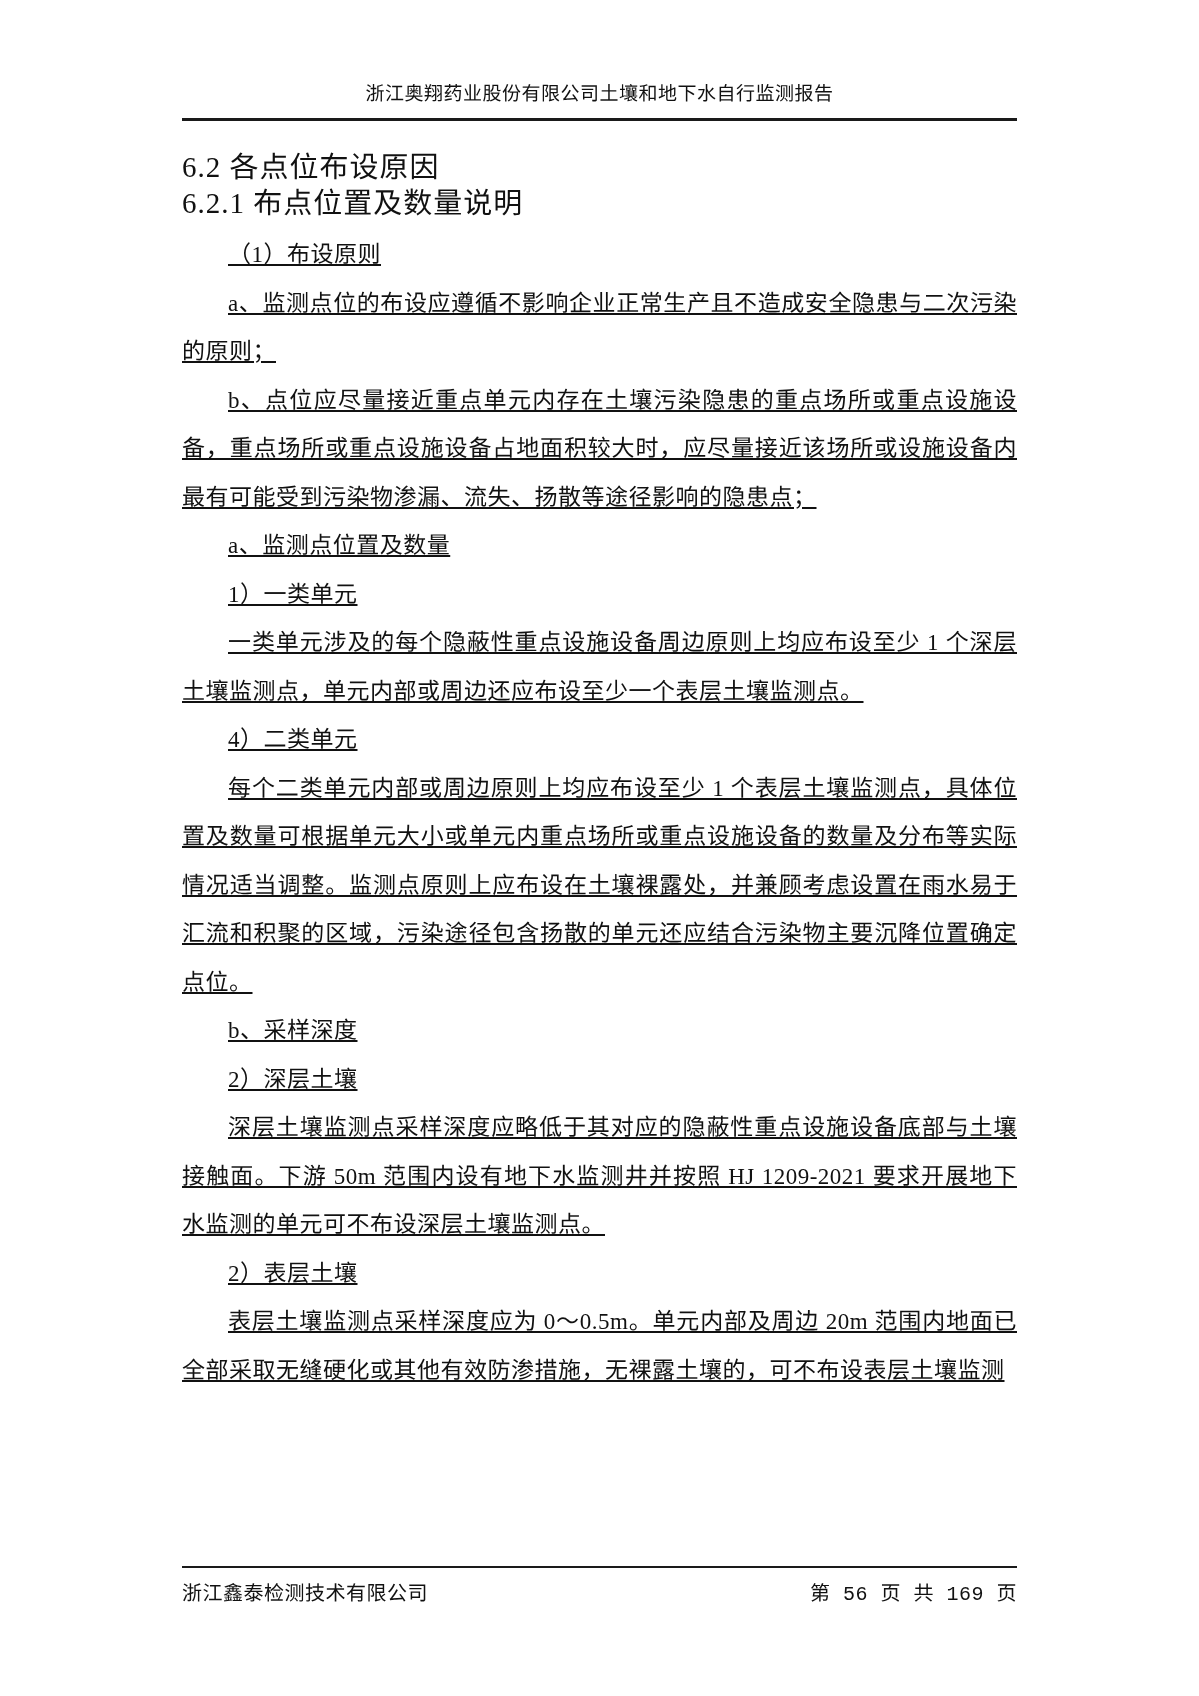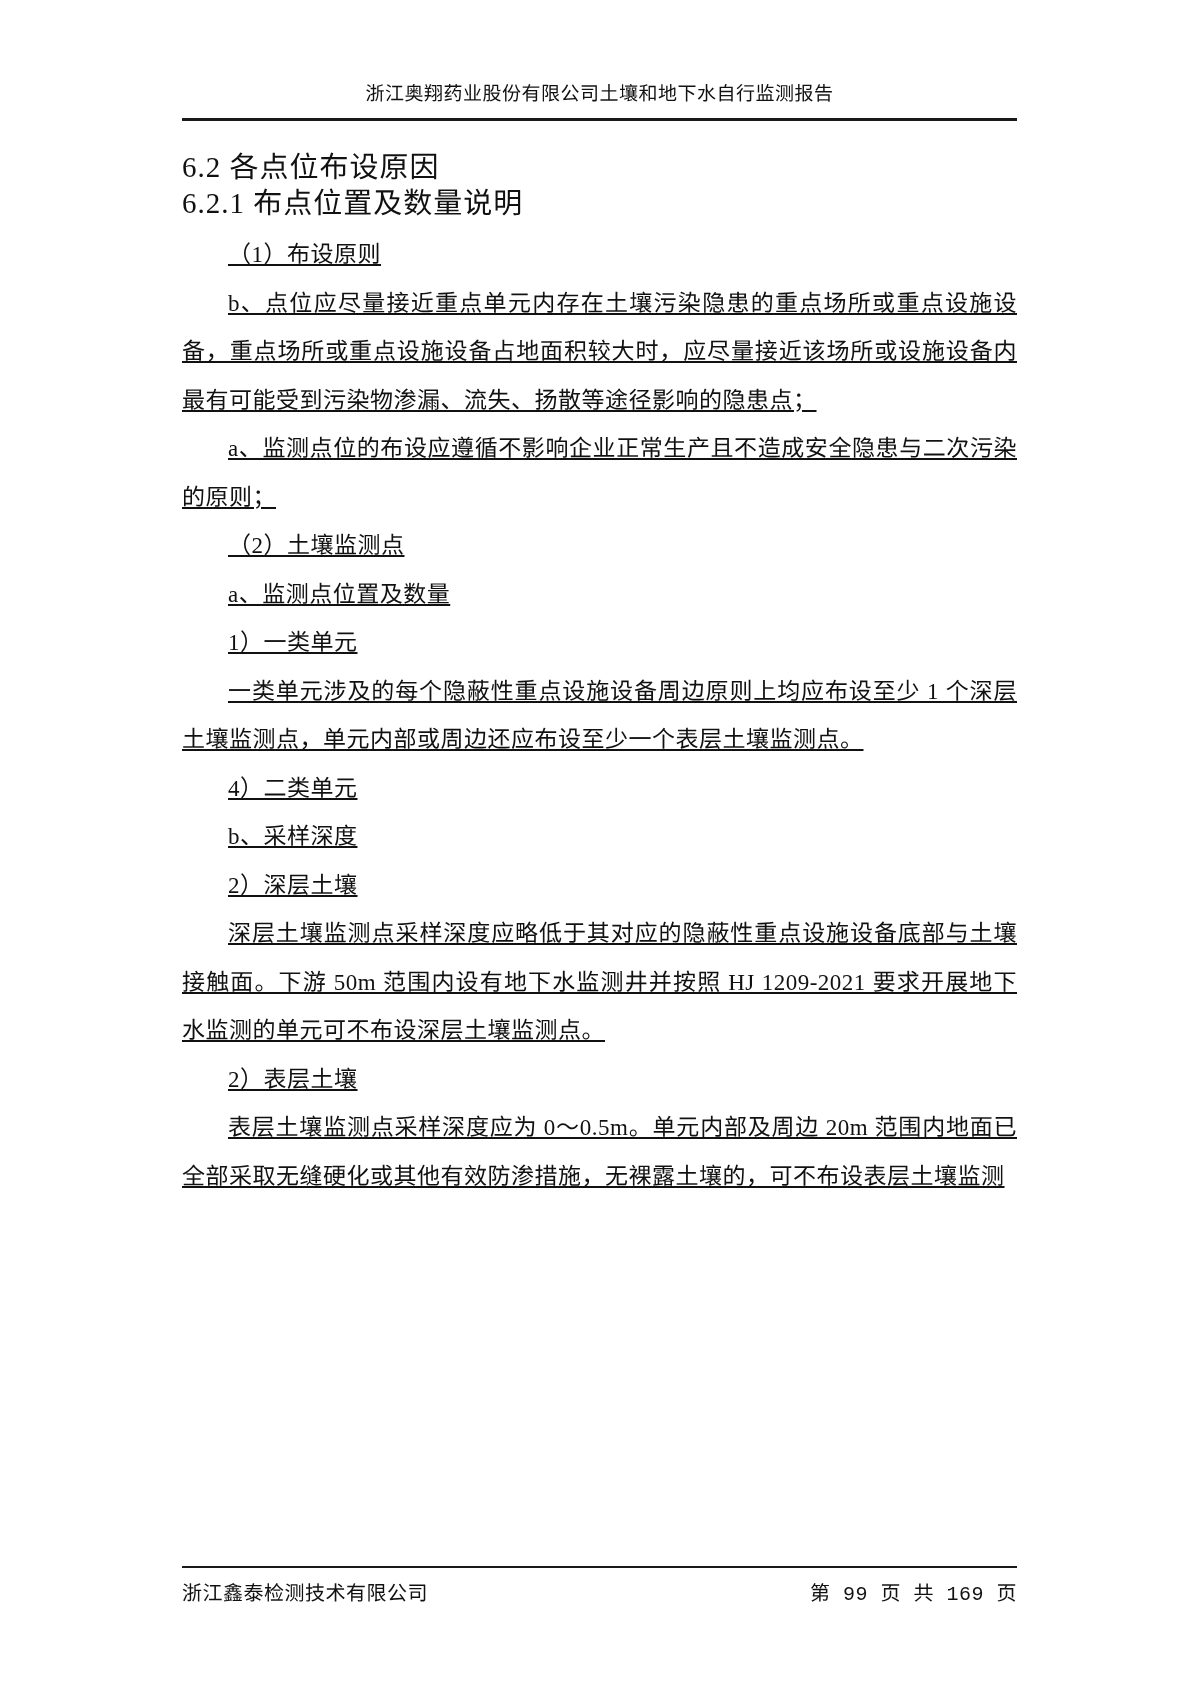--- a/index.html
+++ b/index.html
@@ -91,37 +91,37 @@
     <div class="header-title">浙江奥翔药业股份有限公司土壤和地下水自行监测报告</div>
 
     <div class="header-rule"></div>
 
     <h1 class="sec">6.2 各点位布设原因</h1>
 
     <h2 class="sec">6.2.1 布点位置及数量说明</h2>
 
     <div class="paragraphs">
         <p class="para">（1）布设原则</p>
+        <p class="para">a、监测点位的布设应遵循不影响企业正常生产且不造成安全隐患与二次污染的原则；</p>
         <p class="para">b、点位应尽量接近重点单元内存在土壤污染隐患的重点场所或重点设施设备，重点场所或重点设施设备占地面积较大时，应尽量接近该场所或设施设备内最有可能受到污染物渗漏、流失、扬散等途径影响的隐患点；</p>
-        <p class="para">a、监测点位的布设应遵循不影响企业正常生产且不造成安全隐患与二次污染的原则；</p>
-        <p class="para">（2）土壤监测点</p>
         <p class="para">a、监测点位置及数量</p>
         <p class="para">1）一类单元</p>
         <p class="para">一类单元涉及的每个隐蔽性重点设施设备周边原则上均应布设至少 1 个深层土壤监测点，单元内部或周边还应布设至少一个表层土壤监测点。</p>
         <p class="para">4）二类单元</p>
+        <p class="para">每个二类单元内部或周边原则上均应布设至少 1 个表层土壤监测点，具体位置及数量可根据单元大小或单元内重点场所或重点设施设备的数量及分布等实际情况适当调整。监测点原则上应布设在土壤裸露处，并兼顾考虑设置在雨水易于汇流和积聚的区域，污染途径包含扬散的单元还应结合污染物主要沉降位置确定点位。</p>
         <p class="para">b、采样深度</p>
         <p class="para">2）深层土壤</p>
         <p class="para">深层土壤监测点采样深度应略低于其对应的隐蔽性重点设施设备底部与土壤接触面。下游 50m 范围内设有地下水监测井并按照 HJ 1209-2021 要求开展地下水监测的单元可不布设深层土壤监测点。</p>
         <p class="para">2）表层土壤</p>
         <p class="para">表层土壤监测点采样深度应为 0～0.5m。单元内部及周边 20m 范围内地面已全部采取无缝硬化或其他有效防渗措施，无裸露土壤的，可不布设表层土壤监测</p>
       </div>
 
   </div>
 
   <div class="footer">
     <div class="footer-rule"></div>
     <div class="footer-row">
       <span>浙江鑫泰检测技术有限公司</span>
-      <span>第 99 页 共 169 页</span>
+      <span>第 56 页 共 169 页</span>
     </div>
   </div>
 
 </div>
 
 </body></html>

